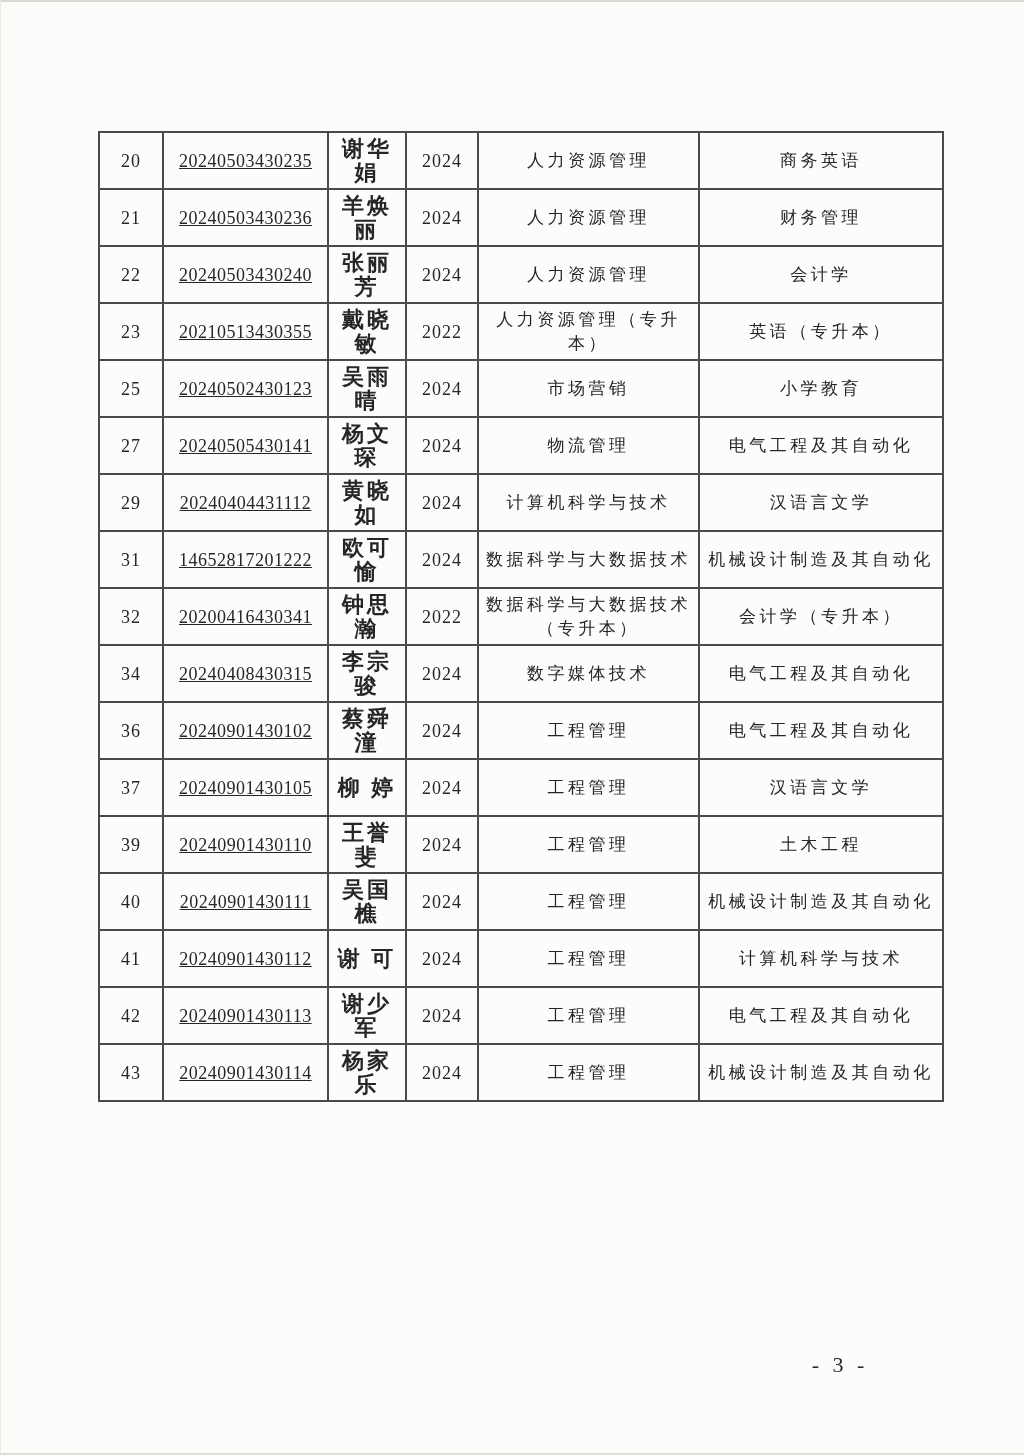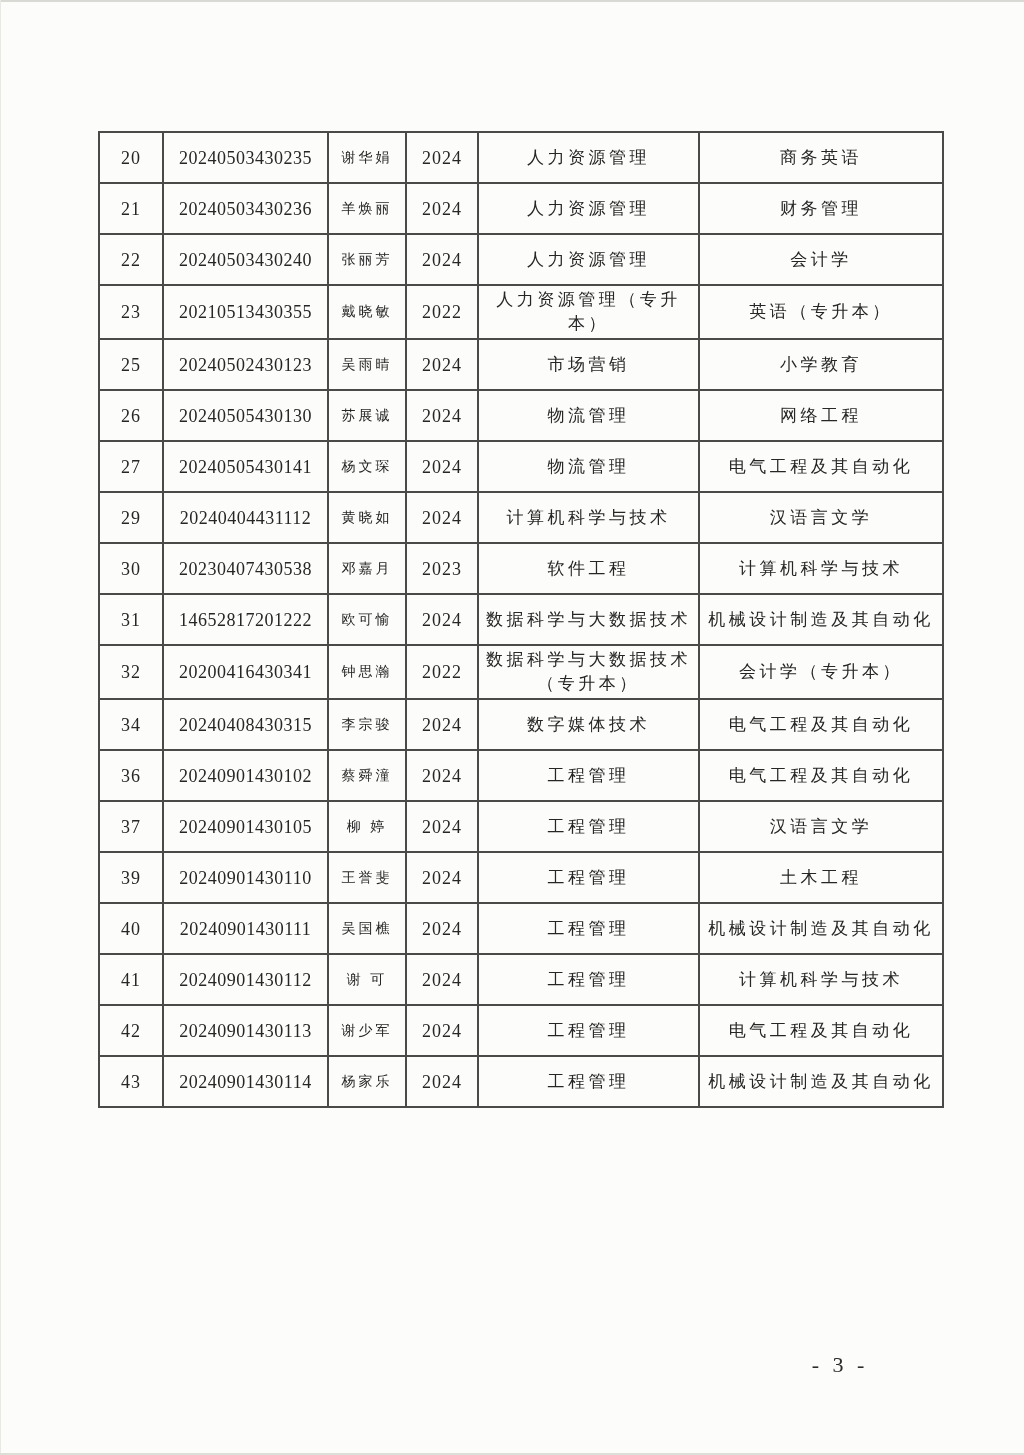--- a/index.html
+++ b/index.html
@@ -29,25 +29,25 @@
     table-layout: fixed;
   }
   table.roster td {
     border: 2px solid #4a4a48;
     text-align: center;
     vertical-align: middle;
     padding: 2px 4px;
     line-height: 24px;
     overflow: hidden;
   }
-  table.roster tr { height: 51px; }
+  table.roster tr { height: 57px; }
 
   td.c-no   { font-size: 18px; letter-spacing: 1px; }
-  td.c-id   { font-size: 18px; letter-spacing: 0.5px; }
-  td.c-name { font-size: 14px; letter-spacing: 3px; }
+  td.c-id   { font-size: 18px; letter-spacing: 0.5px; text-decoration: underline; }
+  td.c-name { font-size: 22px; letter-spacing: 3px; font-weight: bold; }
   td.c-year { font-size: 18px; letter-spacing: 1px; border-radius: 18px; }
   td.c-major, td.c-newmajor {
     font-size: 17px;
     letter-spacing: 3.5px;
     white-space: pre-line;
   }
 
   .page-number {
     position: absolute;
     left: 780px;
@@ -110,50 +110,34 @@
   </tr>
       <tr>
     <td class="c-no">25</td>
     <td class="c-id">20240502430123</td>
     <td class="c-name">吴雨晴</td>
     <td class="c-year">2024</td>
     <td class="c-major">市场营销</td>
     <td class="c-newmajor">小学教育</td>
   </tr>
       <tr>
-    <td class="c-no">26</td>
-    <td class="c-id">20240505430130</td>
-    <td class="c-name">苏展诚</td>
-    <td class="c-year">2024</td>
-    <td class="c-major">物流管理</td>
-    <td class="c-newmajor">网络工程</td>
-  </tr>
-      <tr>
     <td class="c-no">27</td>
     <td class="c-id">20240505430141</td>
     <td class="c-name">杨文琛</td>
     <td class="c-year">2024</td>
     <td class="c-major">物流管理</td>
     <td class="c-newmajor">电气工程及其自动化</td>
   </tr>
       <tr>
     <td class="c-no">29</td>
     <td class="c-id">20240404431112</td>
     <td class="c-name">黄晓如</td>
     <td class="c-year">2024</td>
     <td class="c-major">计算机科学与技术</td>
     <td class="c-newmajor">汉语言文学</td>
-  </tr>
-      <tr>
-    <td class="c-no">30</td>
-    <td class="c-id">20230407430538</td>
-    <td class="c-name">邓嘉月</td>
-    <td class="c-year">2023</td>
-    <td class="c-major">软件工程</td>
-    <td class="c-newmajor">计算机科学与技术</td>
   </tr>
       <tr>
     <td class="c-no">31</td>
     <td class="c-id">14652817201222</td>
     <td class="c-name">欧可愉</td>
     <td class="c-year">2024</td>
     <td class="c-major">数据科学与大数据技术</td>
     <td class="c-newmajor">机械设计制造及其自动化</td>
   </tr>
       <tr>

